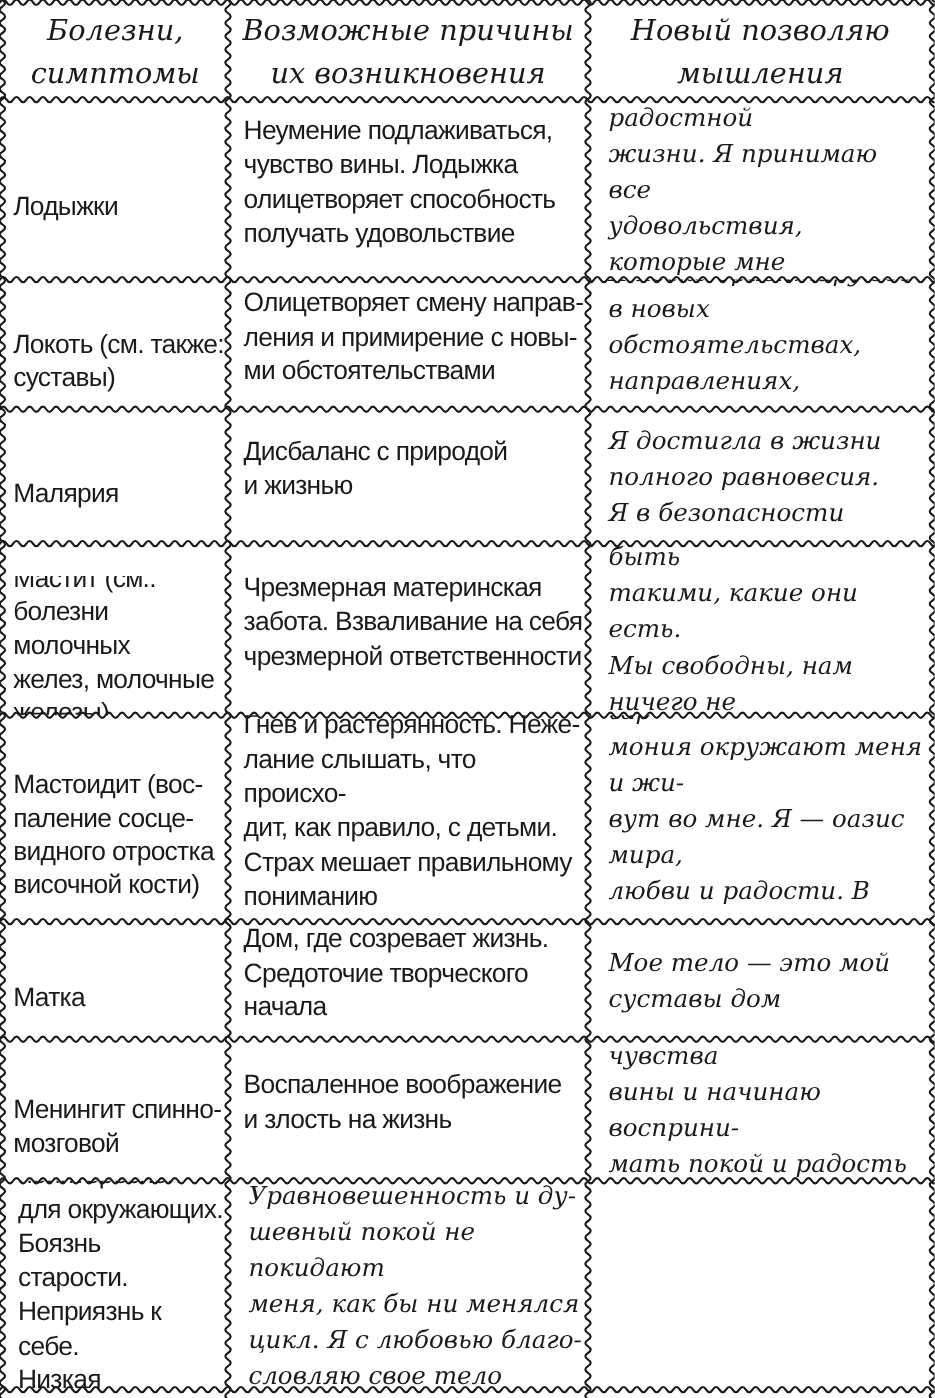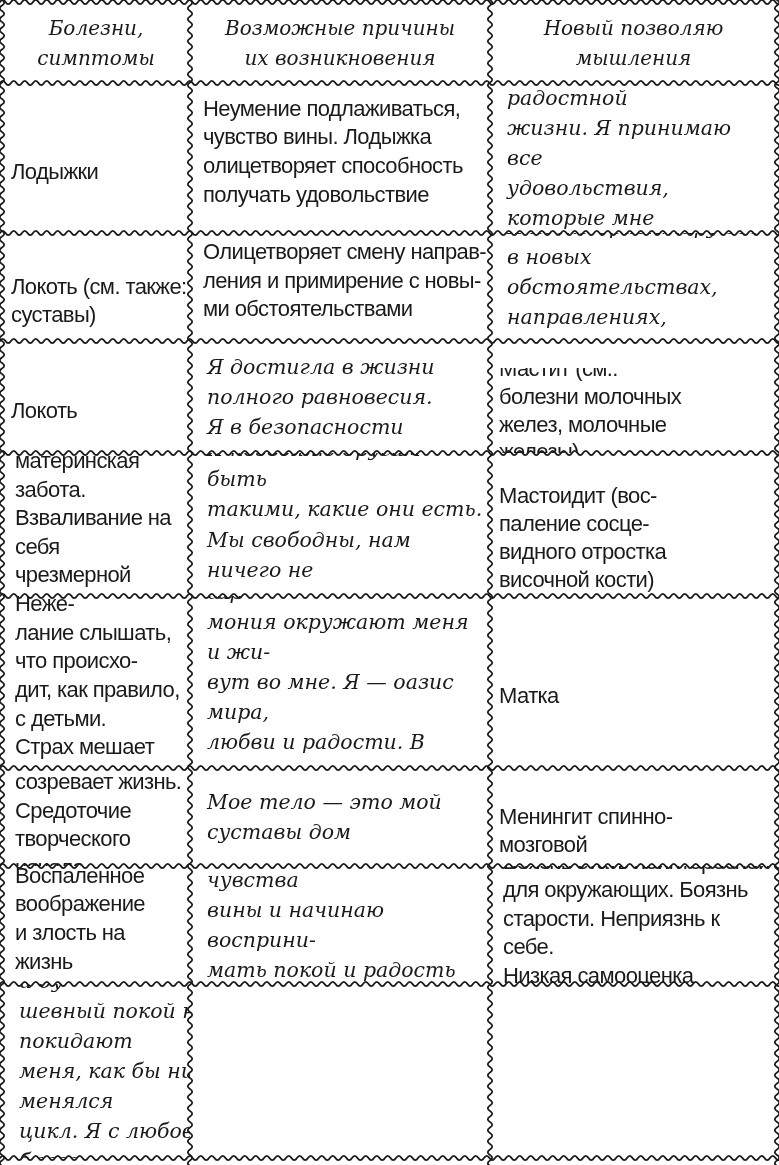--- a/index.html
+++ b/index.html
@@ -30,21 +30,21 @@
     white-space: pre-line;
     color: #1a1a1a;
     box-sizing: border-box;
     overflow: hidden;
   }
   .head {
     justify-content: center;
     text-align: center;
     font-family: "DejaVu Serif", serif;
     font-style: italic;
-    font-size: 20px;
+    font-size: 24px;
     line-height: 1.5;
     padding: 0 4px;
   }
   .sym {
     font-family: "Liberation Sans", sans-serif;
     font-size: 22px;
     line-height: 1.27;
     letter-spacing: -0.6px;
     padding: 4px 2px 4px 9px;
     margin-top: 27px;
@@ -106,21 +106,23 @@
 
     <div class="cell sym">Локоть (см. также:
 суставы)</div>
     <div class="cell cause">Олицетворяет смену направ-
 ления и примирение с новы-
 ми обстоятельствами</div>
     <div class="cell aff">Я легко ориентируюсь
 в новых обстоятельствах,
 направлениях, переменах</div>
 
-    <div class="cell sym">Локоть</div>
+    <div class="cell sym">Малярия</div>
+    <div class="cell cause">Дисбаланс с природой
+и жизнью</div>
     <div class="cell aff">Я достигла в жизни
 полного равновесия.
 Я в безопасности</div>
 
     <div class="cell sym">Мастит (см.:
 болезни молочных
 желез, молочные
 железы)</div>
     <div class="cell cause">Чрезмерная материнская
 забота. Взваливание на себя

